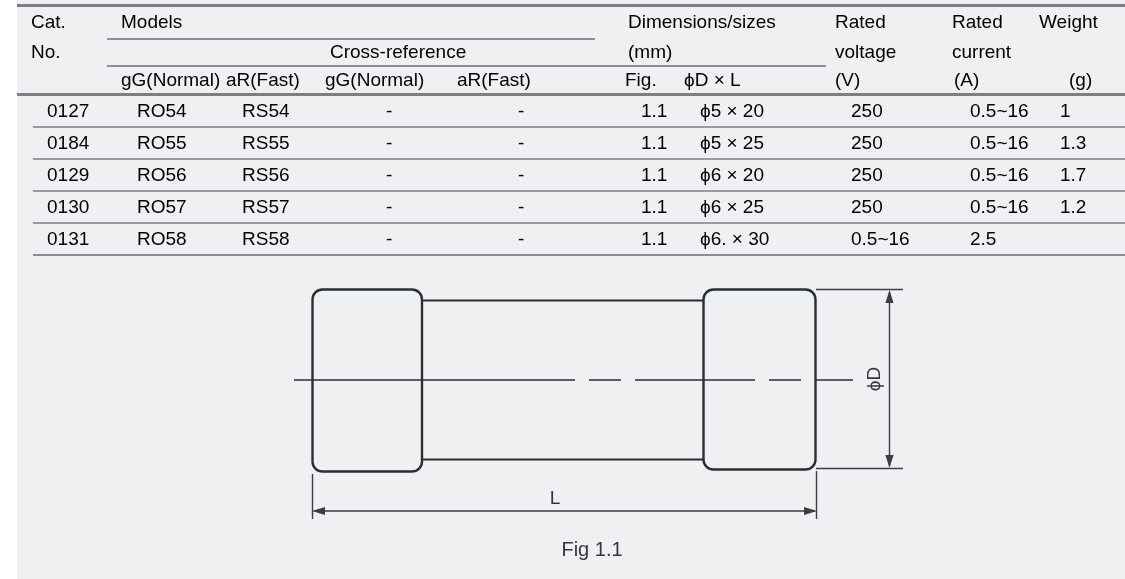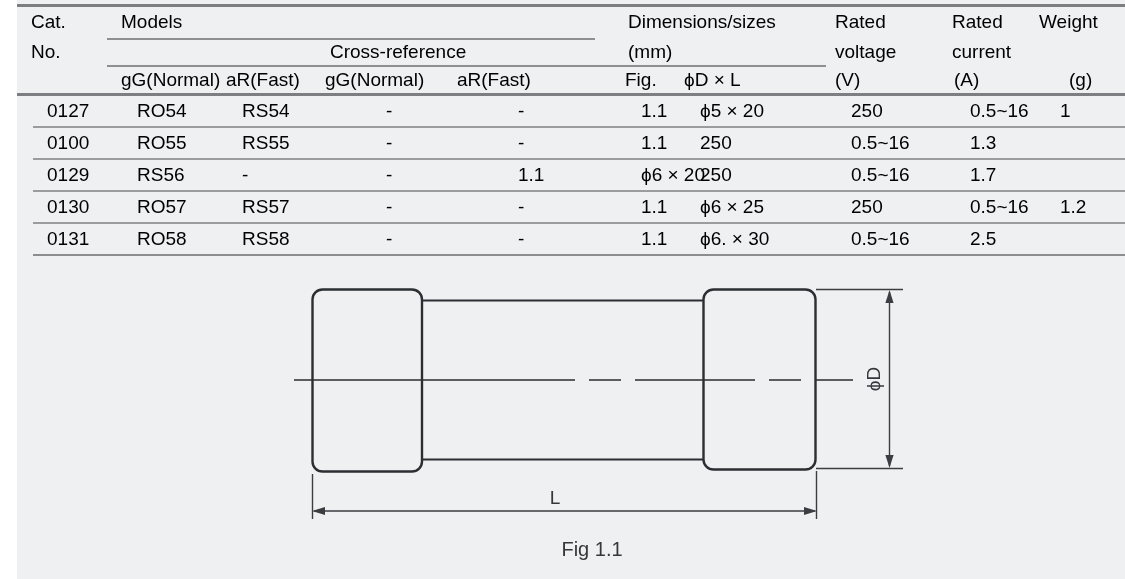--- a/index.html
+++ b/index.html
@@ -107,32 +107,34 @@
         <span>RS54</span>
         <span>-</span>
         <span>-</span>
         <span>1.1</span>
         <span>ϕ5 × 20</span>
         <span>250</span>
         <span>0.5~16</span>
         <span>1</span>
       </div>
       <div class="trow">
-        <span>0100</span>
+        <span>0184</span>
         <span>RO55</span>
         <span>RS55</span>
         <span>-</span>
         <span>-</span>
         <span>1.1</span>
+        <span>ϕ5 × 25</span>
         <span>250</span>
         <span>0.5~16</span>
         <span>1.3</span>
       </div>
       <div class="trow">
         <span>0129</span>
+        <span>RO56</span>
         <span>RS56</span>
         <span>-</span>
         <span>-</span>
         <span>1.1</span>
         <span>ϕ6 × 20</span>
         <span>250</span>
         <span>0.5~16</span>
         <span>1.7</span>
       </div>
       <div class="trow">

